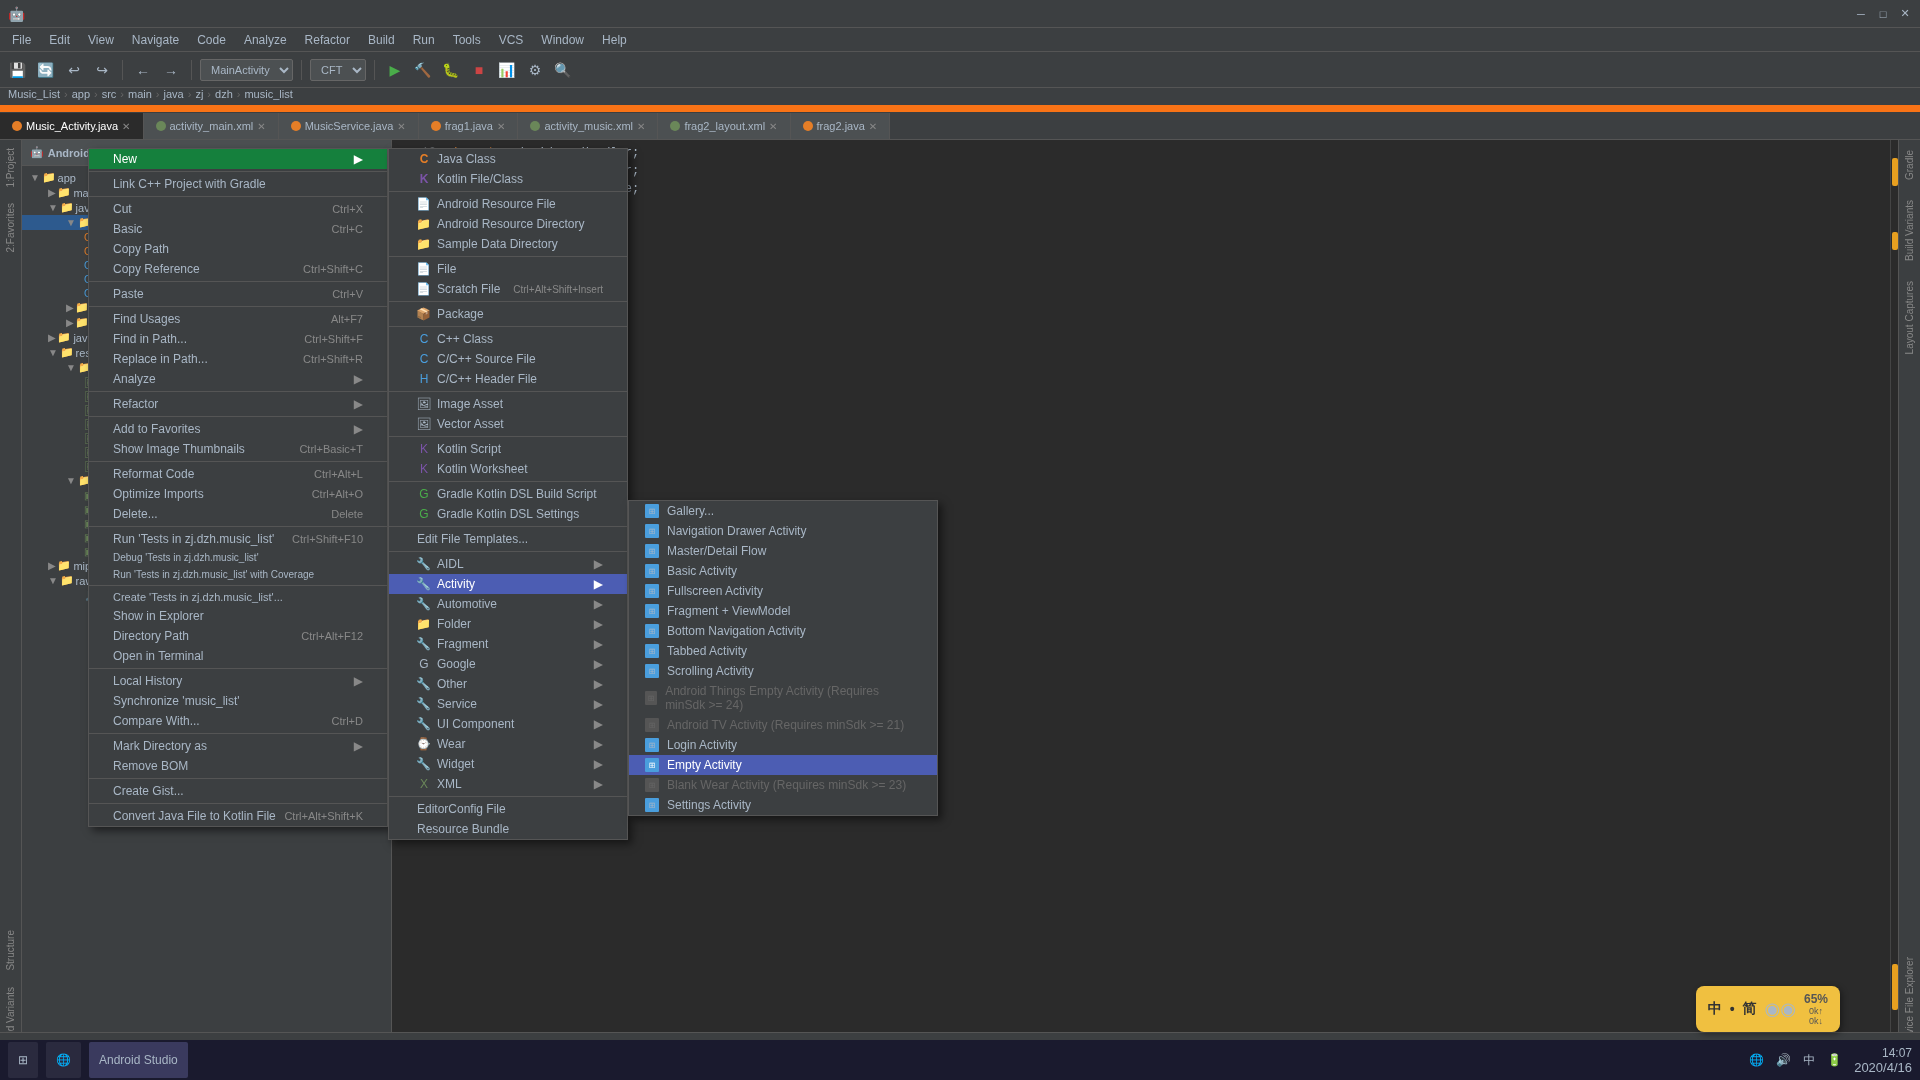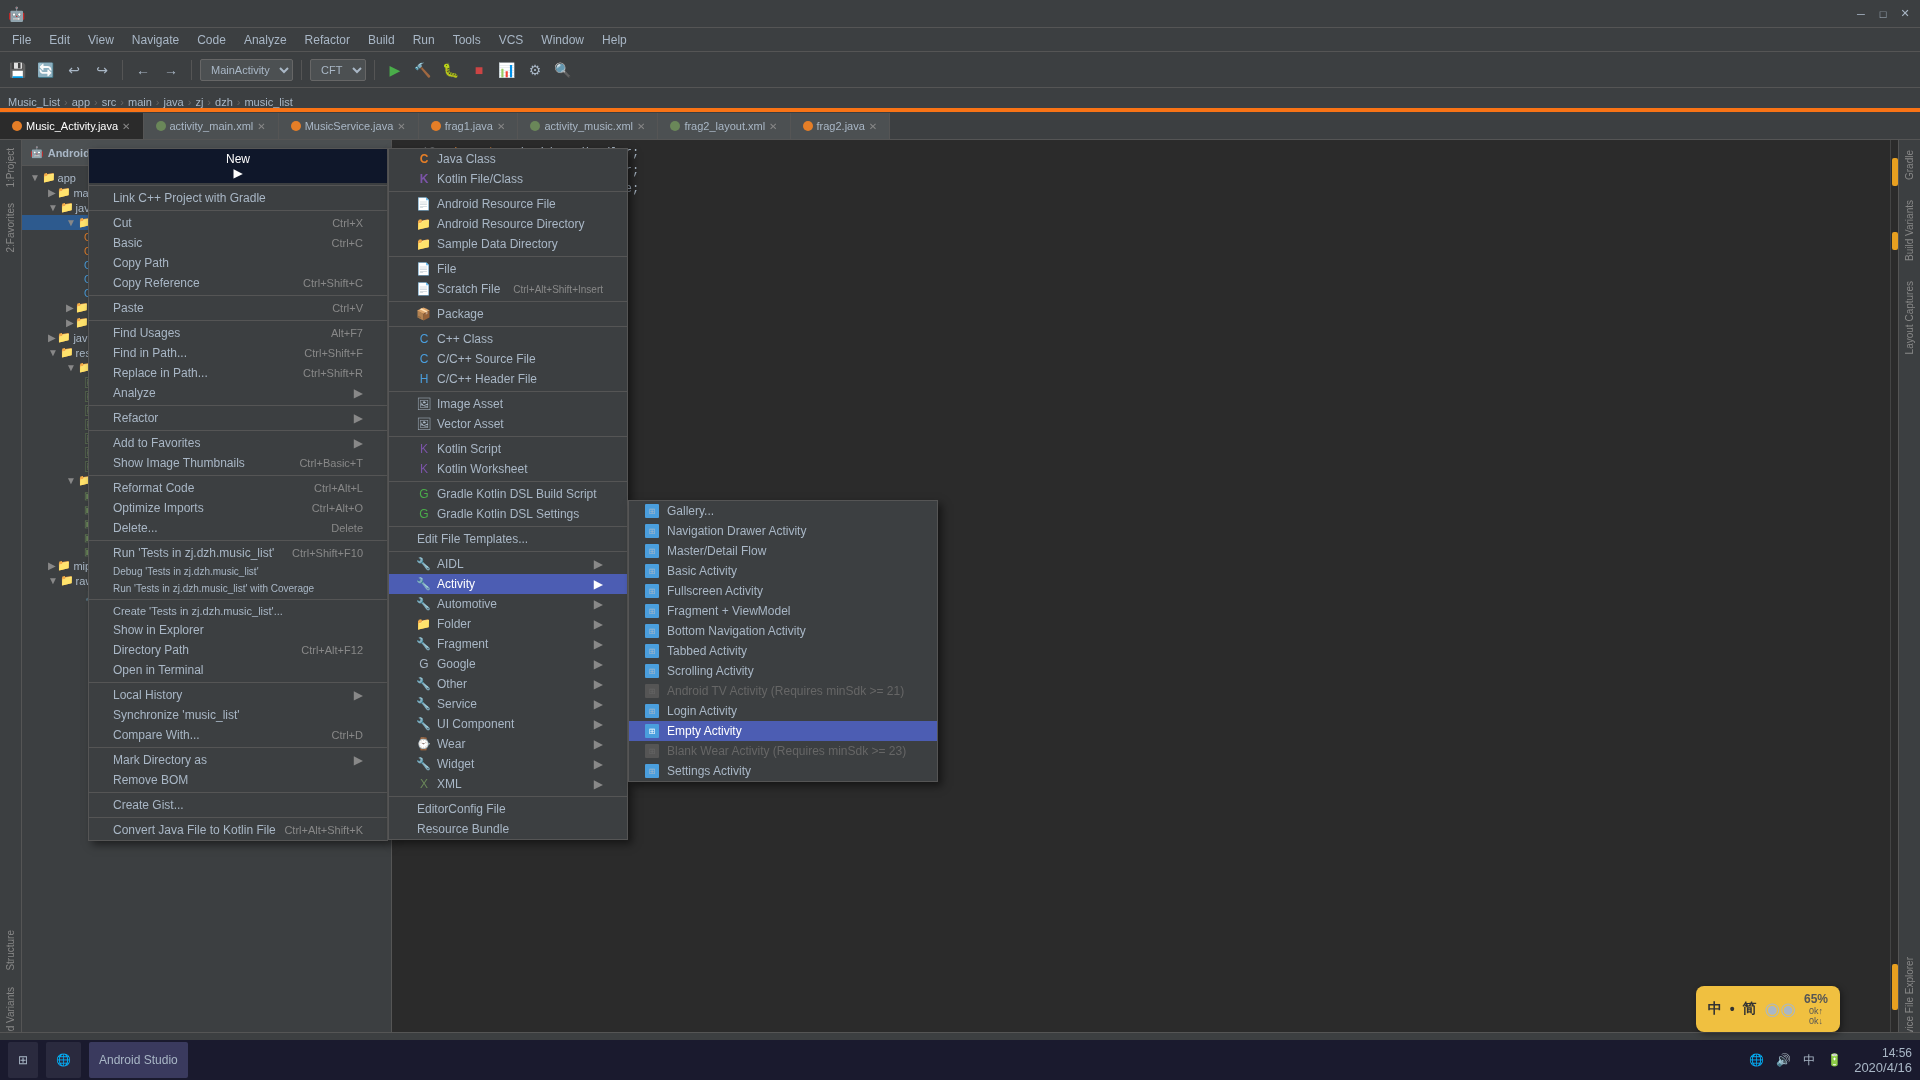--- a/index.html
+++ b/index.html
@@ -71,23 +71,23 @@
       color: #a9b7c6; padding: 2px 6px;
       font-size: 11px; border-radius: 2px;
       height: 22px; cursor: pointer;
     }
 
     
     .breadcrumb {
       height: 24px;
       background: #3c3f41;
       display: flex;
-      align-items: flex-end;
+      align-items: flex-start;
       padding: 0 8px;
-      border-bottom: 4px solid #f97316;
+      border-bottom: 7px solid #f97316;
       gap: 4px;
       font-size: 11px;
       color: #a9b7c6;
     }
     .breadcrumb-sep { color: #666; }
 
     
     .editor-tabs {
       height: 28px;
       background: #3c3f41;
@@ -230,21 +230,21 @@
       font-size: 12px;
     }
     .cm-item {
       padding: 3px 24px 3px 24px;
       cursor: pointer;
       display: flex;
       align-items: center;
       justify-content: space-between;
       position: relative;
     }
-    .cm-item.highlighted { background: #0f172a; color: #fff; flex-direction: column; }
+    .cm-item.highlighted { background: #15803d; color: #fff; }
     .cm-separator { height: 1px; background: #555; margin: 2px 0; }
     .cm-shortcut { color: #888; font-size: 11px; }
     .cm-arrow { color: #888; }
     .cm-item.highlighted .cm-arrow { color: #fff; }
 
     
     .submenu-new {
       position: absolute;
       top: 148px;
       left: 388px;
@@ -1203,20 +1203,24 @@
     <div class="act-item">
       <span class="act-icon act-icon-blue">⊞</span>
       <span>Tabbed Activity</span>
     </div>
     <div class="act-item">
       <span class="act-icon act-icon-blue">⊞</span>
       <span>Scrolling Activity</span>
     </div>
     <div class="act-item disabled">
       <span class="act-icon">⊞</span>
+      <span>Android Things Empty Activity (Requires minSdk &gt;= 24)</span>
+    </div>
+    <div class="act-item disabled">
+      <span class="act-icon">⊞</span>
       <span>Android TV Activity (Requires minSdk &gt;= 21)</span>
     </div>
     <div class="act-item">
       <span class="act-icon act-icon-blue">⊞</span>
       <span>Login Activity</span>
     </div>
     <div class="act-item selected">
       <span class="act-icon act-icon-blue">⊞</span>
       <span>Empty Activity</span>
     </div>
@@ -1249,17 +1253,17 @@
   <button class="taskbar-btn">🌐</button>
   <button class="taskbar-btn" style="background:#3a3a5e;">
     <span>Android Studio</span>
   </button>
   <div class="taskbar-right">
     <span>🌐</span>
     <span>🔊</span>
     <span style="color:#a9b7c6;">中</span>
     <span>🔋</span>
     <div style="display:flex; flex-direction:column; align-items:flex-end;">
-      <span>14:56</span>
+      <span>14:07</span>
       <span style="font-size:13px;">2020/4/16</span>
     </div>
   </div>
 </div>
 
 </body></html>

